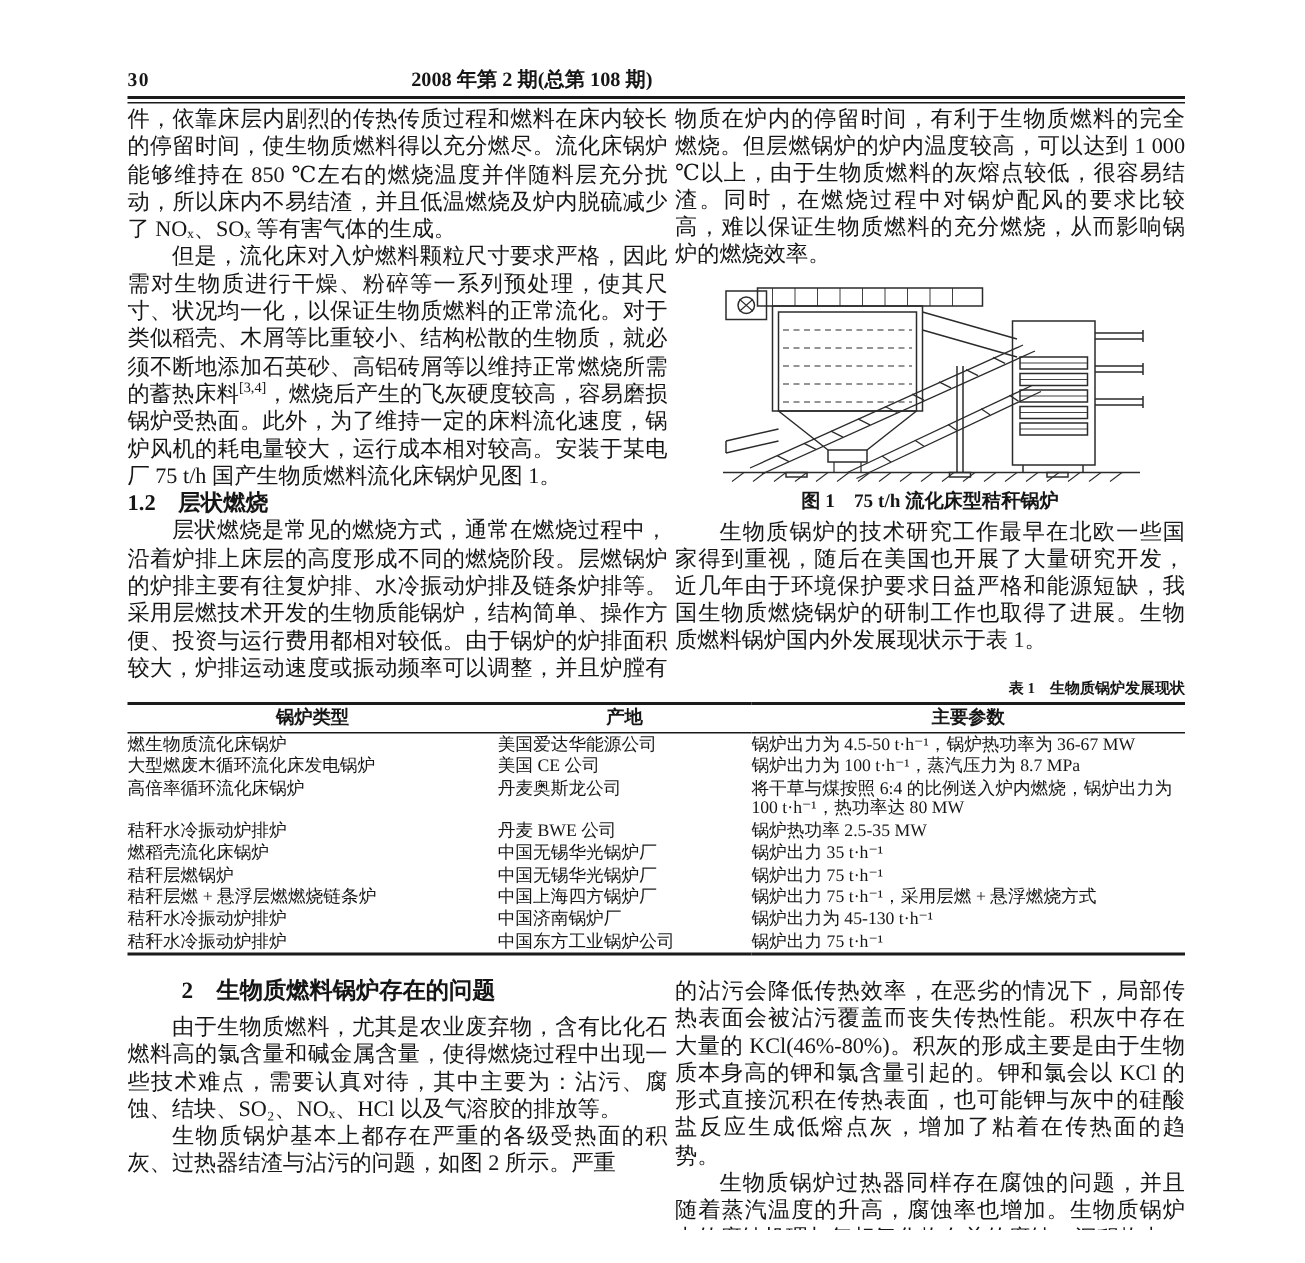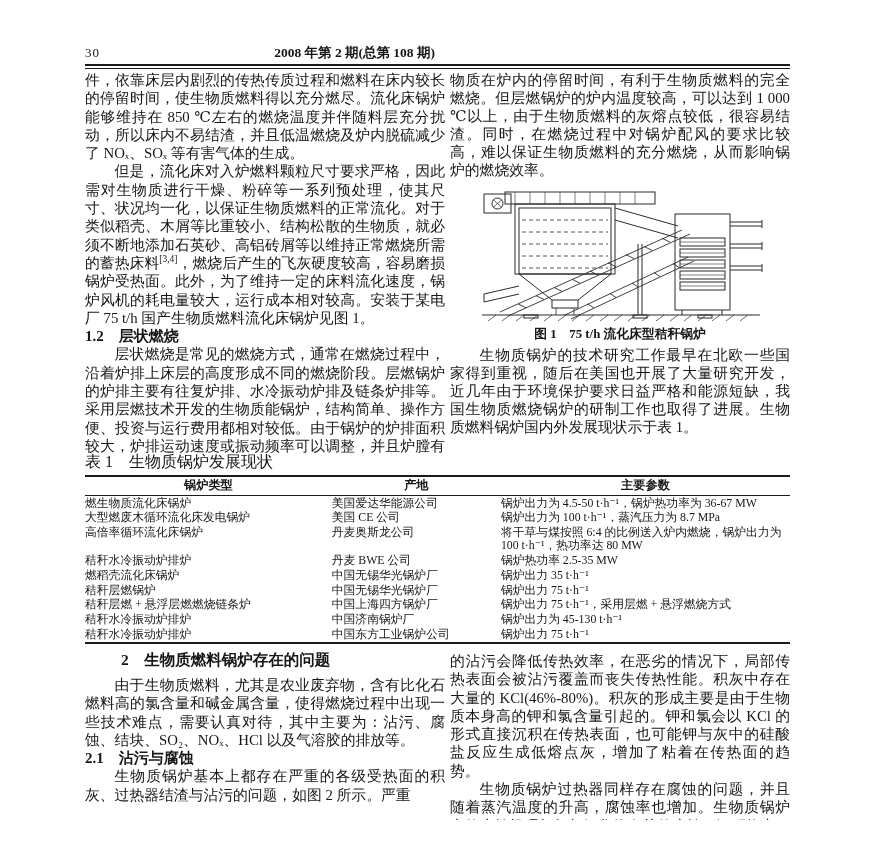--- a/index.html
+++ b/index.html
@@ -4,21 +4,21 @@
 <style>
   html,body { margin:0; padding:0; background:#e8e8e8; }
   .page {
     position:relative; width:870px; height:842px; margin:0 auto;
     background:#ffffff; overflow:hidden;
     font-family:"Liberation Serif","DejaVu Serif",serif;
     color:#161616;
   }
   
   .hdr { position:absolute; left:85px; top:44px; width:705px; display:flex; align-items:baseline; }
-  .hdr-page  { width:110px; font-size:13px; font-weight:normal; letter-spacing:1px; }
+  .hdr-page  { width:110px; font-size:13px; font-weight:bold; letter-spacing:1px; }
   .hdr-title { flex:1; text-align:center; font-size:16px; font-weight:bold; letter-spacing:10px; }
   .hdr-issue { width:240px; text-align:right; font-size:13.5px; font-weight:bold; white-space:nowrap; }
   .hdr-rule  { position:absolute; left:85px; top:64px; width:705px; height:2px;
                border-top:2.2px solid #1b1b1b; border-bottom:1px solid #1b1b1b; }
   
   .col { position:absolute; font-size:14.8px; line-height:18.3px; text-align:justify; }
   .col p { margin:0; text-indent:2em; }
   .col p.noindent { text-indent:0; }
   sup.ref { font-size:9.5px; line-height:0; }
   .h-sub { font-weight:bold; text-indent:0 !important; margin:0.5px 0; font-size:15px; }
@@ -28,21 +28,21 @@
   .col-rb { left:450px; top:652px; width:340px; height:168px; overflow:hidden; }
   .sec-head { position:absolute; left:85px; top:650px; width:360px;
               font-size:15.5px; font-weight:bold;margin-left:36px; }
   
   .figwrap { margin:3px 0 1px; text-align:center; }
   .figwrap svg { display:block; margin:0 auto; }
   .figcap { text-indent:0 !important; text-align:center; font-weight:bold;
             font-size:12.8px; margin:1px 0 3px !important; }
   
   .tablewrap { position:absolute; left:85px; top:452px; width:705px; }
-  .tbl-title { text-align:left; font-weight:normal; font-size:16px; margin:0 0 2px; }
+  .tbl-title { text-align:right; font-weight:bold; font-size:10px; margin:0 0 2px; }
   table.t1 { width:100%; border-collapse:collapse; font-size:11.8px; line-height:13.2px;
              border-top:2px solid #1b1b1b; border-bottom:2px solid #1b1b1b; }
   table.t1 th { border-bottom:1.2px solid #1b1b1b; font-weight:bold; font-size:12.2px;
                 padding:2px 0 2.5px; text-align:center; }
   table.t1 td { padding:0.8px 3px 0.8px 0; vertical-align:top; text-align:left; }
   .cw1 { width:35%; } .cw2 { width:24%; } .cw3 { width:41%; }
 </style>
 </head>
 <body>
 
@@ -203,21 +203,20 @@
           <td>锅炉出力 75 t·h⁻¹</td>
         </tr>
       </tbody>
     </table>
   </div>
 
   <div class="sec-head">2　生物质燃料锅炉存在的问题</div>
 
   <div class="col col-lb">
     <p>由于生物质燃料，尤其是农业废弃物，含有比化石燃料高的氯含量和碱金属含量，使得燃烧过程中出现一些技术难点，需要认真对待，其中主要为：沾污、腐蚀、结块、SO₂、NOₓ、HCl 以及气溶胶的排放等。</p>
-    <p class="h-sub">2.1　沾污与腐蚀</p>
     <p>生物质锅炉基本上都存在严重的各级受热面的积灰、过热器结渣与沾污的问题，如图 2 所示。严重</p>
   </div>
 
   <div class="col col-rb">
     <p class="noindent">的沾污会降低传热效率，在恶劣的情况下，局部传热表面会被沾污覆盖而丧失传热性能。积灰中存在大量的 KCl(46%-80%)。积灰的形成主要是由于生物质本身高的钾和氯含量引起的。钾和氯会以 KCl 的形式直接沉积在传热表面，也可能钾与灰中的硅酸盐反应生成低熔点灰，增加了粘着在传热面的趋势。</p>
     <p>生物质锅炉过热器同样存在腐蚀的问题，并且随着蒸汽温度的升高，腐蚀率也增加。生物质锅炉中的腐蚀机理与气相氯化物有关的腐蚀，沉积物中</p>
   </div>
 
 </div>
 

